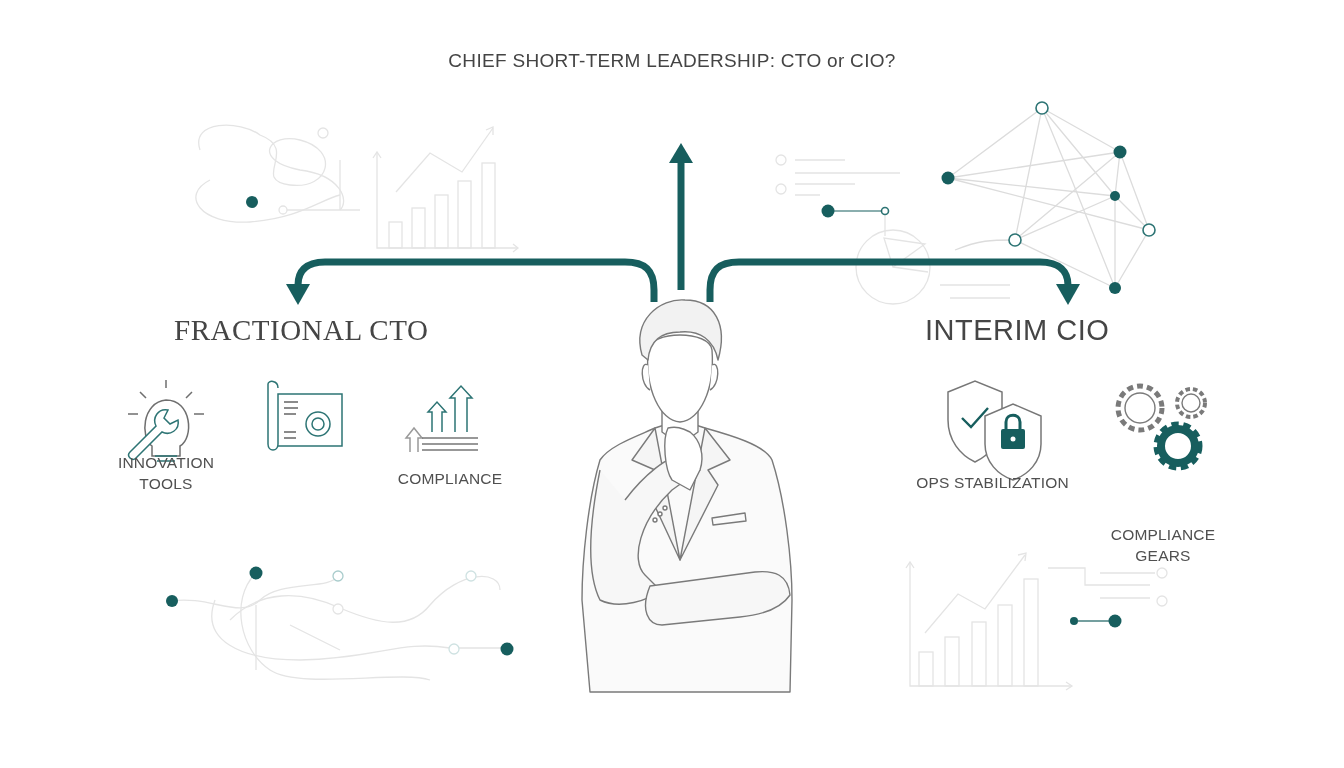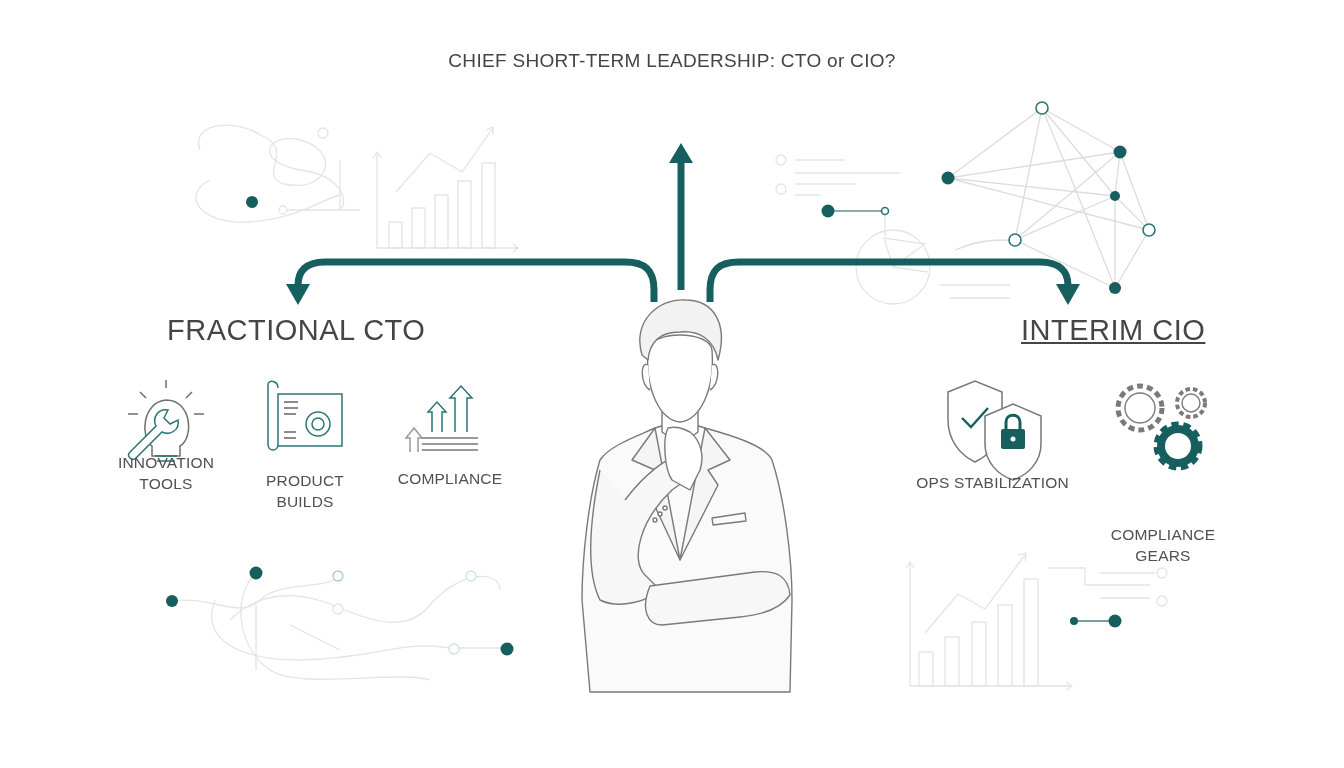--- a/index.html
+++ b/index.html
@@ -198,25 +198,23 @@
       <circle cx="1191" cy="403" r="14" fill="none" stroke="#7a7a7a" stroke-width="4" stroke-dasharray="4.5 3"></circle>
       <circle cx="1191" cy="403" r="9" fill="#fff" stroke="#7a7a7a" stroke-width="1.4"></circle>
       <circle cx="1178" cy="446" r="21" fill="none" stroke="#175e5e" stroke-width="7" stroke-dasharray="7 4.5"></circle>
       <circle cx="1178" cy="446" r="17" fill="none" stroke="#175e5e" stroke-width="8"></circle>
       <circle cx="1178" cy="446" r="9" fill="#fff"></circle>
     </g>
   </svg>
 
   <div class="title">CHIEF SHORT-TERM LEADERSHIP: CTO or CIO?</div>
 
-  <div class="heading" style="left:167px; top:314px;">FRACTIONAL CTO</div>
-  <div class="heading" style="left:1021px; top:314px;text-decoration:underline;">INTERIM CIO</div>
+  <div class="heading" style="left:174px; top:314px;font-family:Liberation Serif, serif;">FRACTIONAL CTO</div>
+  <div class="heading" style="left:925px; top:314px;">INTERIM CIO</div>
 
   <div class="lbl" style="left:106px; top:452px; width:120px;">INNOVATION
 TOOLS</div>
-  <div class="lbl" style="left:250px; top:470px; width:110px;">PRODUCT
-BUILDS</div>
   <div class="lbl" style="left:390px; top:468px; width:120px;">COMPLIANCE</div>
 
   <div class="lbl" style="left:905px; top:472px; width:175px;">OPS STABILIZATION</div>
   <div class="lbl" style="left:1100px; top:484px; width:126px;margin-top:40px;">COMPLIANCE
 GEARS</div>
 </div>
 
 </body></html>

